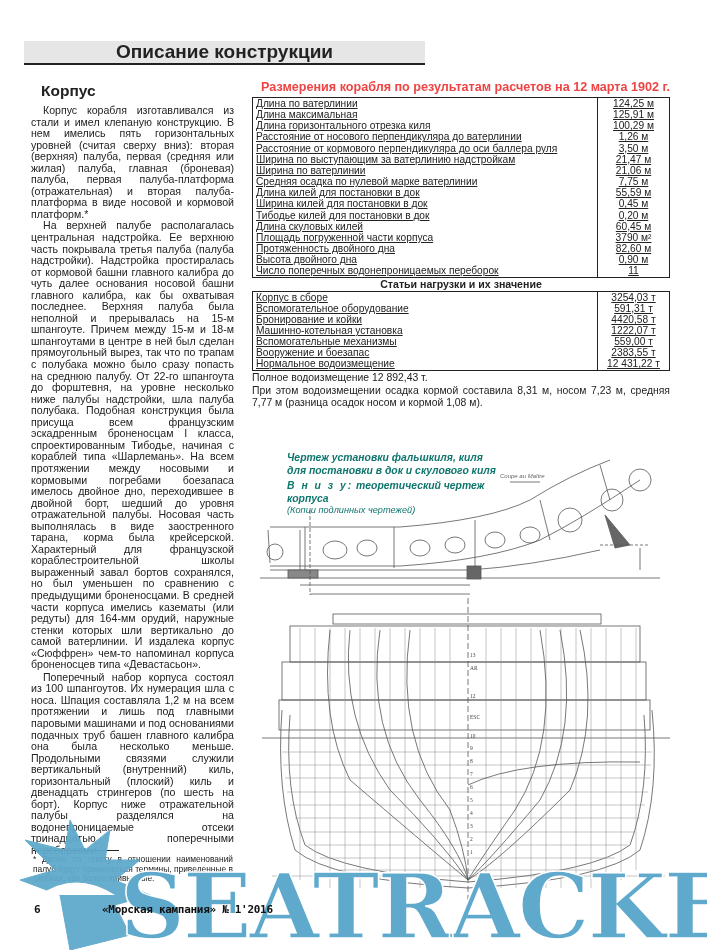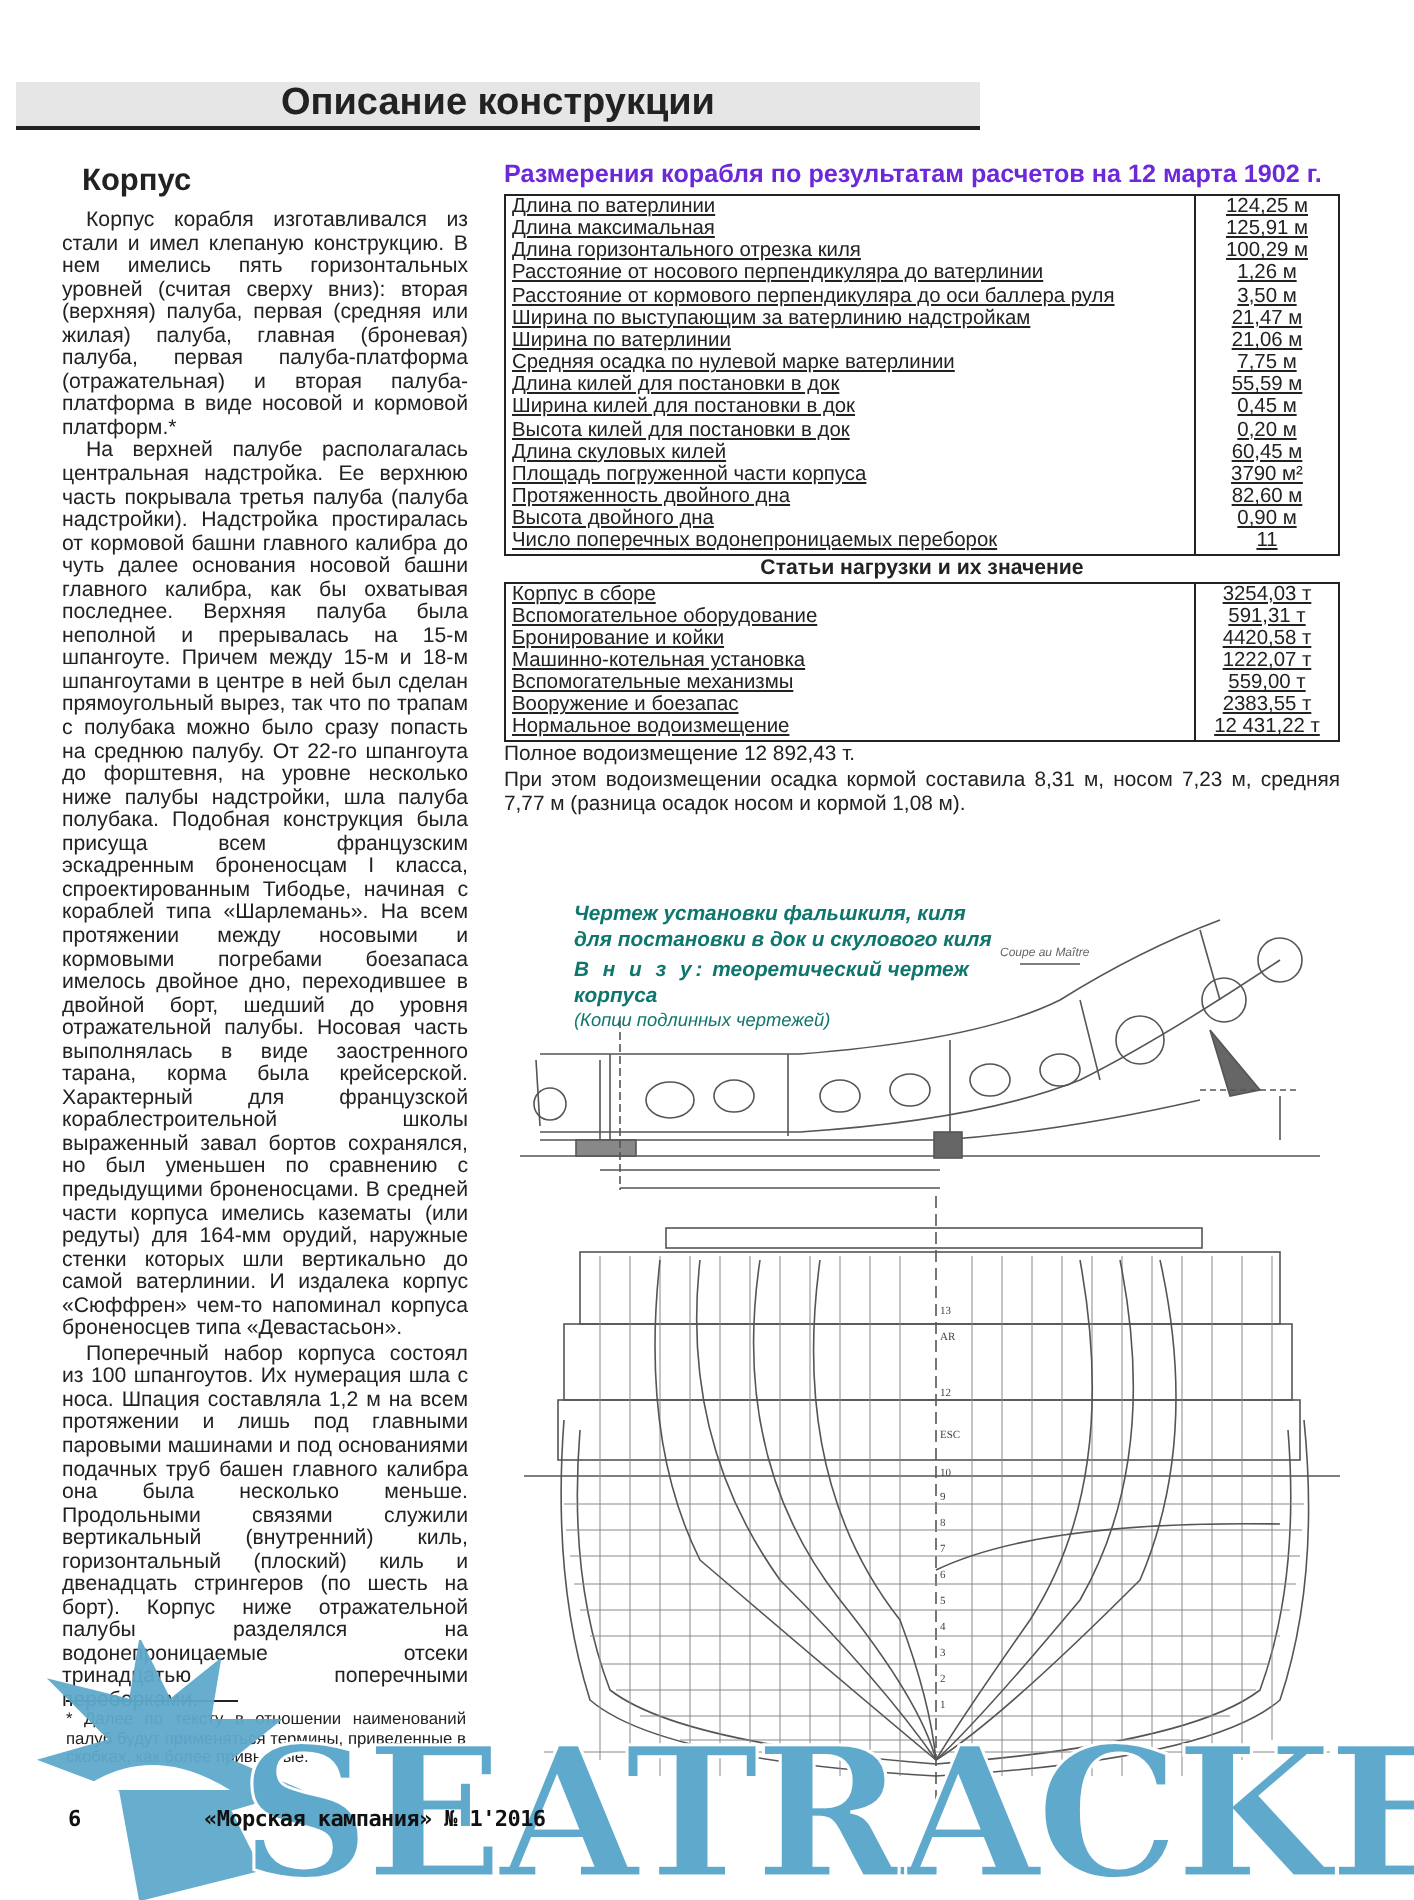--- a/index.html
+++ b/index.html
@@ -17,21 +17,21 @@
   .section-title { font-size: 15.5px; font-weight: bold; color: #222; margin-bottom: 5px; padding-left: 10px; }
   .body-text { font-size: 10.6px; line-height: 11.55px; text-align: justify; color: #222; }
   .body-text p { text-indent: 12px; }
   .footnote-rule { position: absolute; left: 33px; top: 850px; width: 86px; border-top: 1px solid #222; }
   .footnote { position: absolute; left: 33px; top: 855px; width: 200px; font-size: 8.4px; line-height: 9.6px; text-align: justify; color: #222; }
   .page-number { position: absolute; left: 34px; top: 903px; font-size: 11px; font-weight: bold; font-family: "DejaVu Sans Mono", monospace; color: #111; }
   .journal-name { position: absolute; left: 102px; top: 903px; font-size: 11px; font-weight: bold; font-family: "DejaVu Sans Mono", monospace; color: #111; letter-spacing: -0.3px; }
 
   
   .right-col { position: absolute; left: 252px; top: 80px; width: 418px; }
-  .table-title { text-align: left; font-size: 12.6px; font-weight: bold; color: #6d28d9; margin-bottom: 3px; }
+  .table-title { text-align: right; font-size: 12.6px; font-weight: bold; color: #ef4444; margin-bottom: 3px; }
   table.dims { width: 418px; border-collapse: collapse; font-size: 10.2px; color: #222; text-decoration: underline; }
   table.dims td { padding: 0 3px; line-height: 11.15px; white-space: nowrap; }
   table.dims td.val { text-align: center; border-left: 1px solid #222; width: 72px; }
   table.dims { border: 1px solid #222; }
   .sub-title { text-align: center; font-size: 10.6px; font-weight: bold; line-height: 13px; color: #222; }
   .after-text { font-size: 10.4px; line-height: 12.3px; color: #222; text-align: justify; margin-top: 1px; }
 
   
   .drawing { position: absolute; left: 256px; top: 440px; width: 451px; height: 470px; }
   .caption { position: absolute; left: 256px; top: 452px; width: 240px; color: #0f766e; margin-left: 31px; }
@@ -39,21 +39,21 @@
   .cap-sub { font-size: 10.4px; font-weight: bold; font-style: italic; line-height: 13px; margin-top: 2px; }
   .cap-sub .spaced { letter-spacing: 2px; }
   .cap-note { font-size: 9.2px; font-style: italic; line-height: 10px; }
 
   
   .watermark { position: absolute; left: 0; top: 820px; width: 707px; height: 130px; pointer-events: none; }
 </style>
 </head>
 <body>
 
-<div class="hdr" style="left:8px;width:482px;">Описание конструкции</div>
+<div class="hdr" style="left:24px;width:401px;">Описание конструкции</div>
 
 <div class="left-col">
   <div class="section-title">Корпус</div>
   <div class="body-text">
     <p>Корпус корабля изготавливался из стали и имел клепаную конструкцию. В нем имелись пять горизонтальных уровней (считая сверху вниз): вторая (верхняя) палуба, первая (средняя или жилая) палуба, главная (броневая) палуба, первая палуба-платформа (отражательная) и вторая палуба-платформа в виде носовой и кормовой платформ.*</p>
     <p>На верхней палубе располагалась центральная надстройка. Ее верхнюю часть покрывала третья палуба (палуба надстройки). Надстройка простиралась от кормовой башни главного калибра до чуть далее основания носовой башни главного калибра, как бы охватывая последнее. Верхняя палуба была неполной и прерывалась на 15-м шпангоуте. Причем между 15-м и 18-м шпангоутами в центре в ней был сделан прямоугольный вырез, так что по трапам с полубака можно было сразу попасть на среднюю палубу. От 22-го шпангоута до форштевня, на уровне несколько ниже палубы надстройки, шла палуба полубака. Подобная конструкция была присуща всем французским эскадренным броненосцам I класса, спроектированным Тибодье, начиная с кораблей типа «Шарлемань». На всем протяжении между носовыми и кормовыми погребами боезапаса имелось двойное дно, переходившее в двойной борт, шедший до уровня отражательной палубы. Носовая часть выполнялась в виде заостренного тарана, корма была крейсерской. Характерный для французской кораблестроительной школы выраженный завал бортов сохранялся, но был уменьшен по сравнению с предыдущими броненосцами. В средней части корпуса имелись казематы (или редуты) для 164-мм орудий, наружные стенки которых шли вертикально до самой ватерлинии. И издалека корпус «Сюффрен» чем-то напоминал корпуса броненосцев типа «Девастасьон».</p>
     <p style="margin-top:1px;">Поперечный набор корпуса состоял из 100 шпангоутов. Их нумерация шла с носа. Шпация составляла 1,2 м на всем протяжении и лишь под главными паровыми машинами и под основаниями подачных труб башен главного калибра она была несколько меньше. Продольными связями служили вертикальный (внутренний) киль, горизонтальный (плоский) киль и двенадцать стрингеров (по шесть на борт). Корпус ниже отражательной палубы разделялся на водонепроницаемые отсеки тринадцатью поперечными переборками.</p>
   </div>
 </div>
 <div class="footnote-rule"></div>
@@ -97,21 +97,21 @@
         </tr>
         <tr>
           <td>Длина килей для постановки в док</td>
           <td class="val">55,59 м</td>
         </tr>
         <tr>
           <td>Ширина килей для постановки в док</td>
           <td class="val">0,45 м</td>
         </tr>
         <tr>
-          <td>Высота килей для постановки в док</td>
+          <td>Тибодье килей для постановки в док</td>
           <td class="val">0,20 м</td>
         </tr>
         <tr>
           <td>Длина скуловых килей</td>
           <td class="val">60,45 м</td>
         </tr>
         <tr>
           <td>Площадь погруженной части корпуса</td>
           <td class="val">3790 м²</td>
         </tr>

